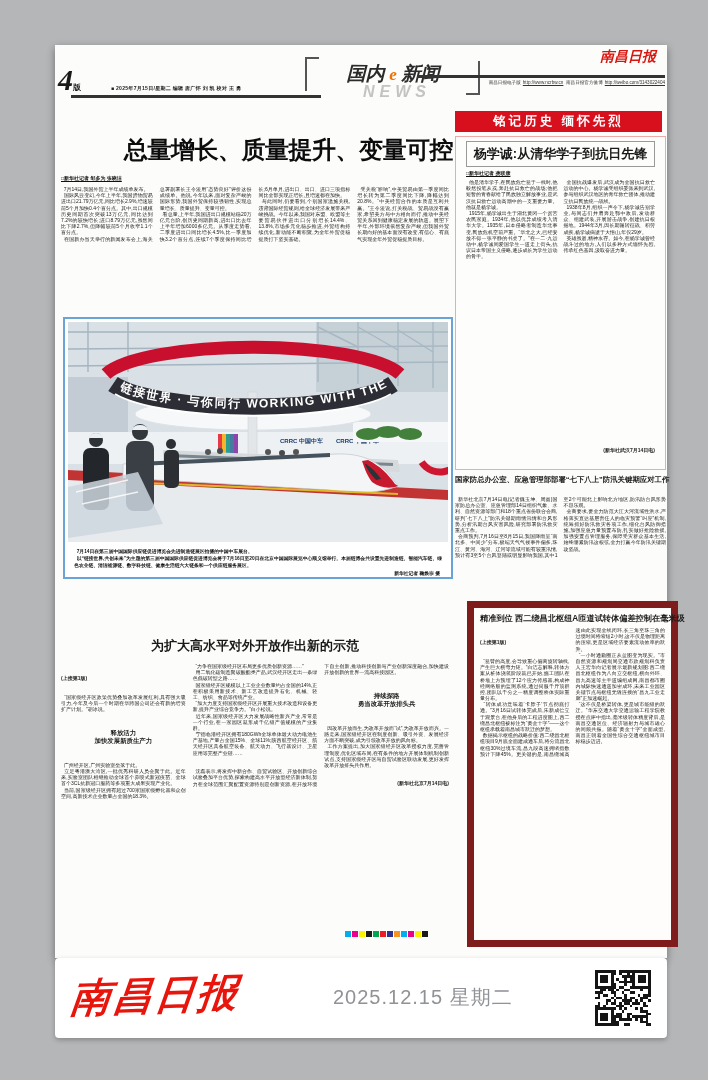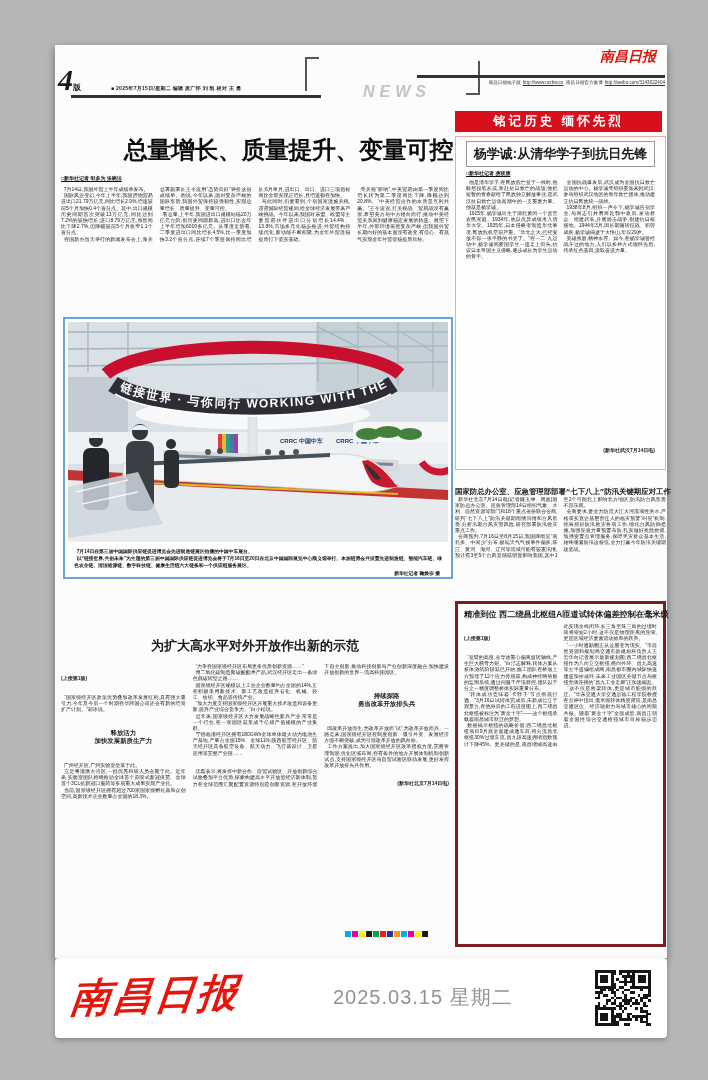--- a/index.html
+++ b/index.html
@@ -35,21 +35,21 @@
   .bodytxt p{margin:0;}
   .subhead{font-size:6.4px;font-weight:bold;text-align:center;margin:4px 0;white-space:pre-line;line-height:1.3;}
   .cont{font-weight:bold;}
   .dateline{text-align:right;font-weight:bold;}
   
   .red-banner{background:#d8101e;color:#fff;font-size:12.5px;font-weight:bold;text-align:center;
       line-height:21px;letter-spacing:3px;}
   .memorial-box{border:1px solid #f0a9a9;background:#fdfdfb;padding:4px 10px;box-sizing:border-box;}
   .headline-md{font-size:13px;font-weight:900;text-align:center;border:1px solid #999;padding:3px 2px;margin-bottom:3px;}
   .headline-sm{font-size:7.4px;font-weight:900;text-align:center;white-space:nowrap;}
-  .pivot-box{border:3px solid #7f1d1d;background:#fffdfb;padding:5px 6px;box-sizing:border-box;}
+  .pivot-box{border:7px solid #7f1d1d;background:#fffdfb;padding:5px 6px;box-sizing:border-box;margin-left:12px;}
   .headline-pivot{font-size:8.2px;font-weight:900;text-align:center;white-space:nowrap;margin-bottom:3px;}
   
   .photo-box{border:2px solid #6aa3d8;background:#fff;padding:3px;box-sizing:border-box;}
   .caption{font-size:4.8px;font-weight:600;line-height:1.5;white-space:pre-wrap;text-align:justify;color:#111;padding:2px 6px 0 6px;}
   .credit{font-size:4.8px;font-weight:600;text-align:right;padding:0 8px;color:#111;}
   
   .headline-lg{font-size:13px;font-weight:900;text-align:center;}
   [data-name="color-bar"] span{display:inline-block;width:6px;height:6px;margin-right:1px;vertical-align:top;}
   
   .footer{position:absolute;left:55px;top:958px;width:612px;height:80px;background:#fff;border-radius:4px;
@@ -66,20 +66,21 @@
 
   <div class="abs pageno" style="left:3px;top:20px;" data-name="page-number">
     <span data-name="page-number-value">4</span><small data-name="page-label">版</small>
   </div>
   <div class="abs issue" style="left:56px;top:40px;" data-name="issue-info">■ 2025年7月15日/星期二 编辑 唐广怀 刘 凯 校对 王 勇</div>
   <div class="abs rule" style="left:16px;top:50px;width:250px;height:3px;" data-name="masthead-rule-left"></div>
 
   <div class="abs section-wrap" style="left:250px;top:8px;" data-name="section-header">
     <div class="brkL" data-name="bracket-left-icon"></div>
     <div class="brkR" data-name="bracket-right-icon"></div>
+    <div class="section-title" data-name="section-title"><span data-name="section-title-left">国内</span> <span class="clogo" data-name="section-logo-icon">e</span> <span data-name="section-title-right">新闻</span></div>
     <div class="news-mark" data-name="news-watermark">NEWS</div>
   </div>
 
   <div class="abs brand-top" style="left:545px;top:3px;" data-name="masthead-brand-logo">南昌日报</div>
   <div class="abs rule" style="left:362px;top:30px;width:248px;height:2.5px;" data-name="masthead-rule-right"></div>
   <div class="abs links" style="left:362px;top:35px;width:248px;text-align:right;" data-name="masthead-links">
     <span data-name="epaper-label">南昌日报电子版</span><u data-name="epaper-url">http://www.ncrbw.cn</u>
     &nbsp;<span data-name="weibo-label">南昌日报官方微博</span><u data-name="weibo-url">http://weibo.com/3143022404</u>
   </div>
 
@@ -178,21 +179,21 @@
     <div class="headline-md" data-name="memorial-headline">杨学诚:从清华学子到抗日先锋</div>
     <div class="byline" style="margin:2px 0 3px 0;" data-name="memorial-byline">□新华社记者 龚联康</div>
     <div class="bodytxt c2" style="height:268px;overflow:hidden;" data-name="memorial-body">  他是清华学子,在民族危亡悬于一线时,他毅然投笔从戎,奔赴抗日救亡的战场;他把短暂的青春献给了民族独立解放事业,是武汉抗日救亡运动高潮中的一支重要力量。他就是杨学诚。
   1915年,杨学诚出生于湖北黄冈一个贫苦农民家庭。1934年,他以优异成绩考入清华大学。1935年,日本侵略者制造华北事变,民族危机空前严重。“华北之大,已经安放不得一张平静的书桌了。”在一二·九运动中,杨学诚同爱国学生一道走上街头,抗议日本帝国主义侵略,逐步成长为学生运动的骨干。
   全国抗战爆发后,武汉成为全国抗日救亡运动的中心。杨学诚受组织委派来到武汉,参与组织武汉地区的青年救亡团体,推动建立抗日民族统一战线。
   1938年8月,组织一声令下,杨学诚告别学业,与同志们并肩奔赴鄂中敌后,发动群众、组建武装,开展游击战争,创建抗日根据地。1944年3月,因长期辗转征战、积劳成疾,杨学诚病逝于大悟山,年仅29岁。
   英雄虽逝,精神永存。如今,在杨学诚曾经战斗过的地方,人们以多种方式缅怀先烈,传承红色基因,汲取奋进力量。</div>
     <div class="bodytxt dateline" data-name="memorial-dateline">(新华社武汉7月14日电)</div>
   </div>
 
-  <div class="abs headline-sm" style="left:400px;top:442px;width:211px;font-family:Liberation Mono, monospace;" data-name="flood-headline">国家防总办公室、应急管理部部署“七下八上”防汛关键期应对工作</div>
+  <div class="abs headline-sm" style="left:400px;top:430px;width:211px;" data-name="flood-headline">国家防总办公室、应急管理部部署“七下八上”防汛关键期应对工作</div>
   <div class="abs bodytxt c2" style="left:400px;top:451px;width:211px;height:100px;overflow:hidden;" data-name="flood-body">  新华社北京7月14日电(记者魏玉坤、周圆)国家防总办公室、应急管理部14日组织气象、水利、自然资源等部门和18个重点省份联合会商,研判“七下八上”防汛关键期雨情汛情和台风形势,分析汛期台风灾害风险,研究部署防汛救灾重点工作。
   会商预判,7月16日至8月15日,我国降雨呈“南北多、中间少”分布,极端天气气候事件偏多,珠江、黄河、海河、辽河等流域可能有较重汛情,预计有3至5个台风登陆或明显影响我国,其中1至2个可能北上影响北方地区,防汛防台风形势不容乐观。
   会商要求,要全力防范大江大河流域性洪水,严格落实直达基层责任人的临灾预警“叫应”机制,统筹抓好防汛救灾各项工作,细化台风防御措施,加强应急力量预置布防,扎实做好抢险救援,加强安置点管理服务,保障受灾群众基本生活,始终绷紧防汛这根弦,全力打赢今年防汛关键期攻坚战。</div>
 
   <div class="abs pivot-box" style="left:400px;top:556px;width:211px;height:346px;" data-name="pivot-article">
     <div class="headline-pivot" data-name="pivot-headline">精准到位 西二绕昌北枢纽A匝道试转体偏差控制在毫米级</div>
     <div class="bodytxt c2" style="height:320px;overflow:hidden;" data-name="pivot-body">
       <p class="cont" data-name="pivot-continued">(上接第1版)</p>
       <p data-name="pivot-text">  “悬臂的高度,会导致重心偏离旋转轴线,产生巨大横弯力矩。”白洁志解释,转体方案从桩体浇筑阶段就已开始,施工团队在桥墩上方预埋了12个应力传感器,构成神经网络般的监测系统,通过伺服千斤顶群控,团队以千分之一精度调整桥体实际重量分布。
   “转体成功意味着‘卡脖子’节点彻底打通。”3月16日试转体完成后,朱新成伫立于观景台,在他身后的工程进度图上,西二绕昌北枢纽被标注为“黄金十字”——这个枢纽承载着南昌城市跃迁的梦想。
@@ -223,21 +224,21 @@
     <p data-name="reform-p4">  因改革开放而生,为改革开放而“试”,为改革开放而兴。一路走来,国家级经开区在制度创新、吸引外资、发展经济方面不断突破,成为引领改革开放的风向标。
   工作方案提出,加大国家级经开区改革授权力度,完善管理制度,优化区域布局,在有条件的地方开展体制机制创新试点,支持国家级经开区与自贸试验区联动发展,更好发挥改革开放排头兵作用。</p>
     <p class="dateline" data-name="reform-dateline">(新华社北京7月14日电)</p>
   </div>
 
   <div class="abs" style="left:290px;top:886px;" data-name="color-bar"><span style="background: rgb(0, 173, 238);"></span><span style="background: rgb(236, 0, 140);"></span><span style="background: rgb(255, 242, 0);"></span><span style="background: rgb(26, 26, 26);"></span><span style="background: rgb(0, 166, 81);"></span><span style="background: rgb(237, 28, 36);"></span><span style="background: rgb(46, 49, 146);"></span><span style="background: rgb(247, 148, 29);"></span><span style="background: rgb(0, 173, 238);"></span><span style="background: rgb(236, 0, 140);"></span><span style="background: rgb(255, 242, 0);"></span><span style="background: rgb(26, 26, 26);"></span></div>
 </div>
 
 <div class="footer" data-name="footer-banner">
   <div class="footer-logo" data-name="footer-brand-logo">南昌日报</div>
-  <div class="footer-date" data-name="footer-date">2025.03.15 星期二</div>
+  <div class="footer-date" data-name="footer-date">2025.12.15 星期二</div>
   <div class="qr" data-name="qr-code"><svg viewBox="0 0 21 21" width="56" height="56" shape-rendering="crispEdges">
         <rect width="21" height="21" fill="#fff"></rect>
         <rect x="7" y="0" width="1" height="1" fill="#151515"></rect>
         <rect x="9" y="0" width="1" height="1" fill="#151515"></rect>
         <rect x="10" y="0" width="1" height="1" fill="#151515"></rect>
         <rect x="11" y="0" width="1" height="1" fill="#151515"></rect>
         <rect x="12" y="0" width="1" height="1" fill="#151515"></rect>
         <rect x="13" y="0" width="1" height="1" fill="#151515"></rect>
         <rect x="7" y="1" width="1" height="1" fill="#151515"></rect>
         <rect x="9" y="1" width="1" height="1" fill="#151515"></rect>

